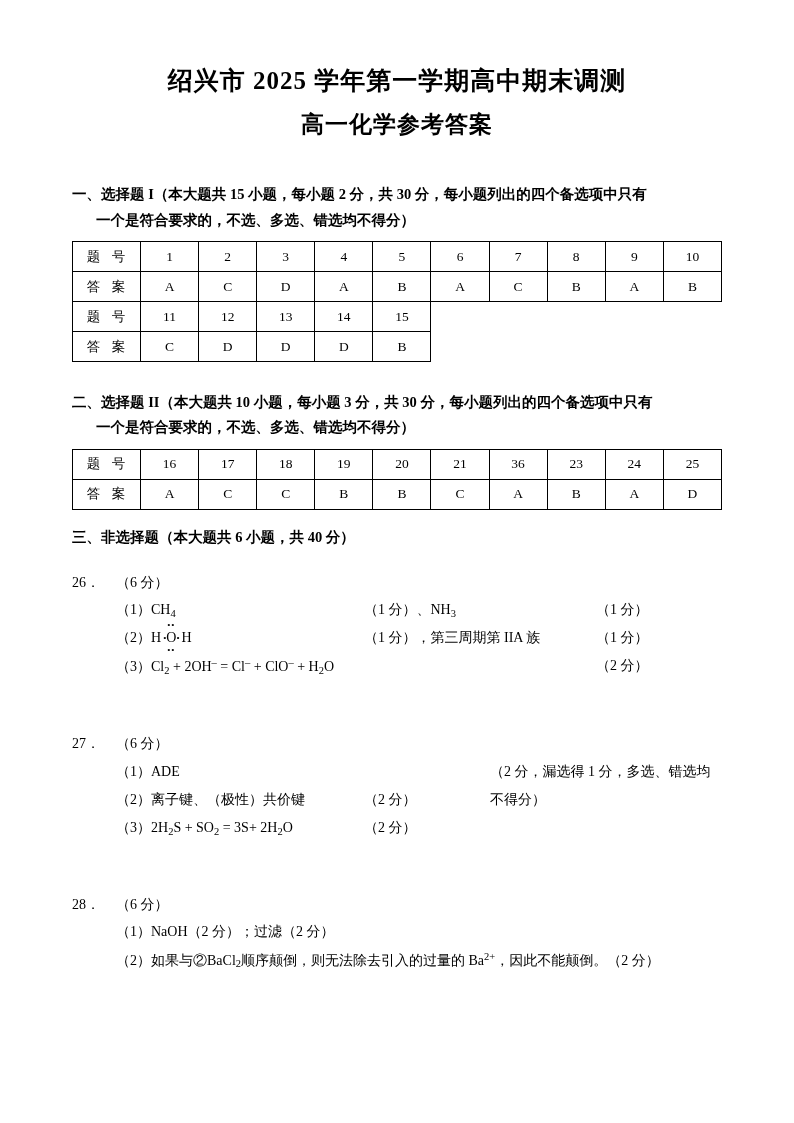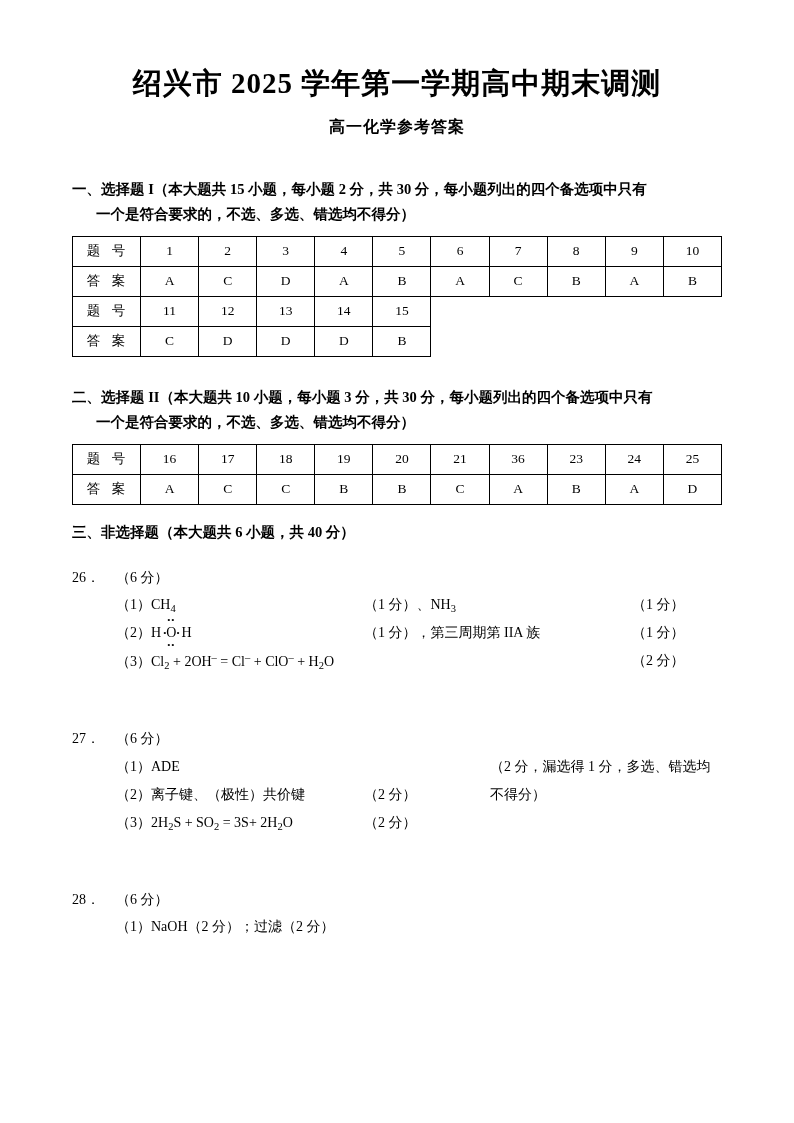--- a/index.html
+++ b/index.html
@@ -22,28 +22,28 @@
     box-sizing: border-box;
     padding: 0 72px;
   }
   .title-block {
     text-align: center;
     margin-top: 62px;
   }
   .title-main {
     font-family: "Liberation Serif", serif;
     font-weight: bold;
-    font-size: 29px;
+    font-size: 25px;
     letter-spacing: 1px;
     line-height: 1.5;
   }
   .title-sub {
-    font-family: Liberation Sans, sans-serif;
+    font-family: Liberation Mono, monospace;
     font-weight: bold;
-    font-size: 16px;
+    font-size: 23px;
     letter-spacing: 1px;
     line-height: 1.6;
     margin-top: 8px;
   }
   .section-head {
     font-weight: bold;
     font-size: 14.5px;
     margin-top: 38px;
     line-height: 1.75;
     text-indent: 0;
@@ -97,21 +97,21 @@
     line-height: 2.0;
     padding-left: 44px;
   }
   .q-line .lead {
     display: inline-block;
   }
   .q-line .score {
     position: absolute;
   }
   .q-line .score.s1 { left: 292px; }
-  .q-line .score.s2 { left: 560px; }
+  .q-line .score.s2 { left: 524px; }
   .q-line .score.s3 { left: 418px; }
   .q-line .score.s4 { left: 292px; }
   sub { font-size: 75%; vertical-align: -0.25em; }
   sup { font-size: 75%; vertical-align: 0.45em; }
   .lewis {
     display: inline-block;
     position: relative;
     padding: 0 2px;
   }
   .lewis .dots {
@@ -290,15 +290,18 @@
 
   <div class="q-block">
     <div class="q-num">
       <span class="numtxt">28．</span><span style="display:inline-block;width:16px"></span><span>（6 分）</span>
     </div>
 
     <div class="q-line">
       <span class="lead"><span>（1）</span><span>NaOH（2 分）；过滤（2 分）</span></span>
     </div>
 
+    <div class="q-line">
+      <span class="lead"><span>（2）</span><span>如果与②BaCl</span><sub>2</sub><span>顺序颠倒，则无法除去引入的过量的 Ba</span><sup>2+</sup><span>，因此不能颠倒。（2 分）</span></span>
+    </div>
   </div>
 
 </div>
 
 </body></html>

